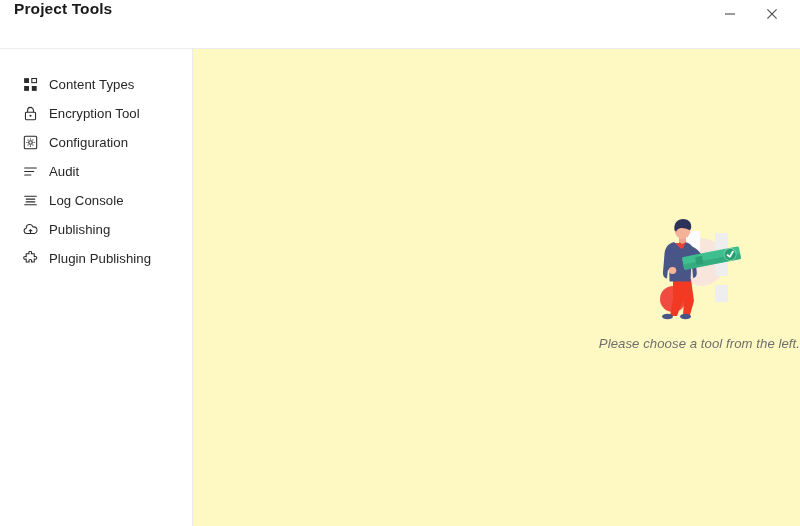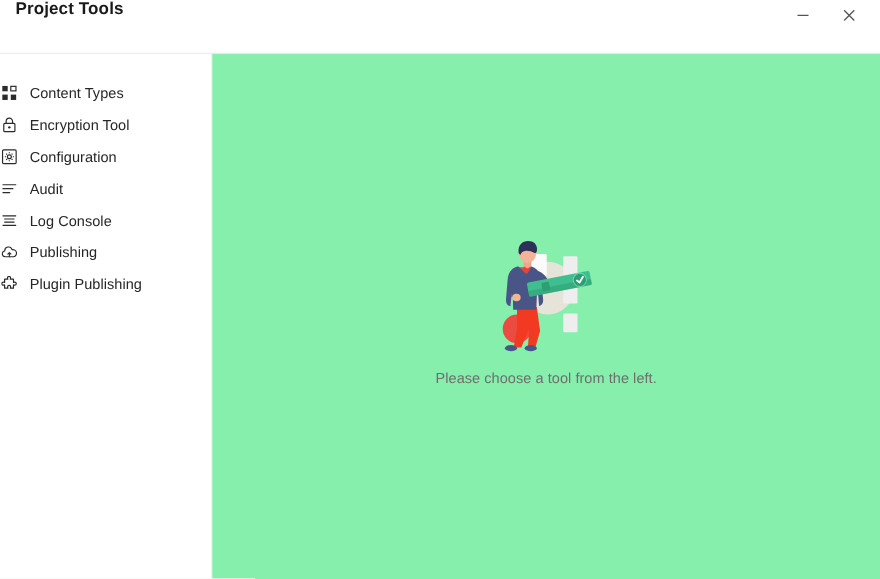--- a/index.html
+++ b/index.html
@@ -77,20 +77,21 @@
   }
 
   .nav-list {
     list-style: none;
   }
 
   .nav-item {
     height: 29px;
     display: flex;
     align-items: center;
+    padding-left: 22px;
     cursor: pointer;
     gap: 10px;
   }
 
   .nav-icon {
     width: 17px;
     height: 17px;
     min-width: 17px;
     display: flex;
     align-items: center;
@@ -103,24 +104,25 @@
     font-size: 13.2px;
     color: #262626;
     white-space: nowrap;
     letter-spacing: 0.05px;
   }
 
   
   .main {
     flex: 1;
     position: relative;
-    background: #86efac;
+    background: #fef9c3;
     display: flex;
     align-items: flex-start;
-    justify-content: center;
+    justify-content: flex-end;
+    font-style: italic;
   }
 
   .empty-state {
     margin-top: 168px;
     display: flex;
     flex-direction: column;
     align-items: center;
   }
 
   .illustration {

